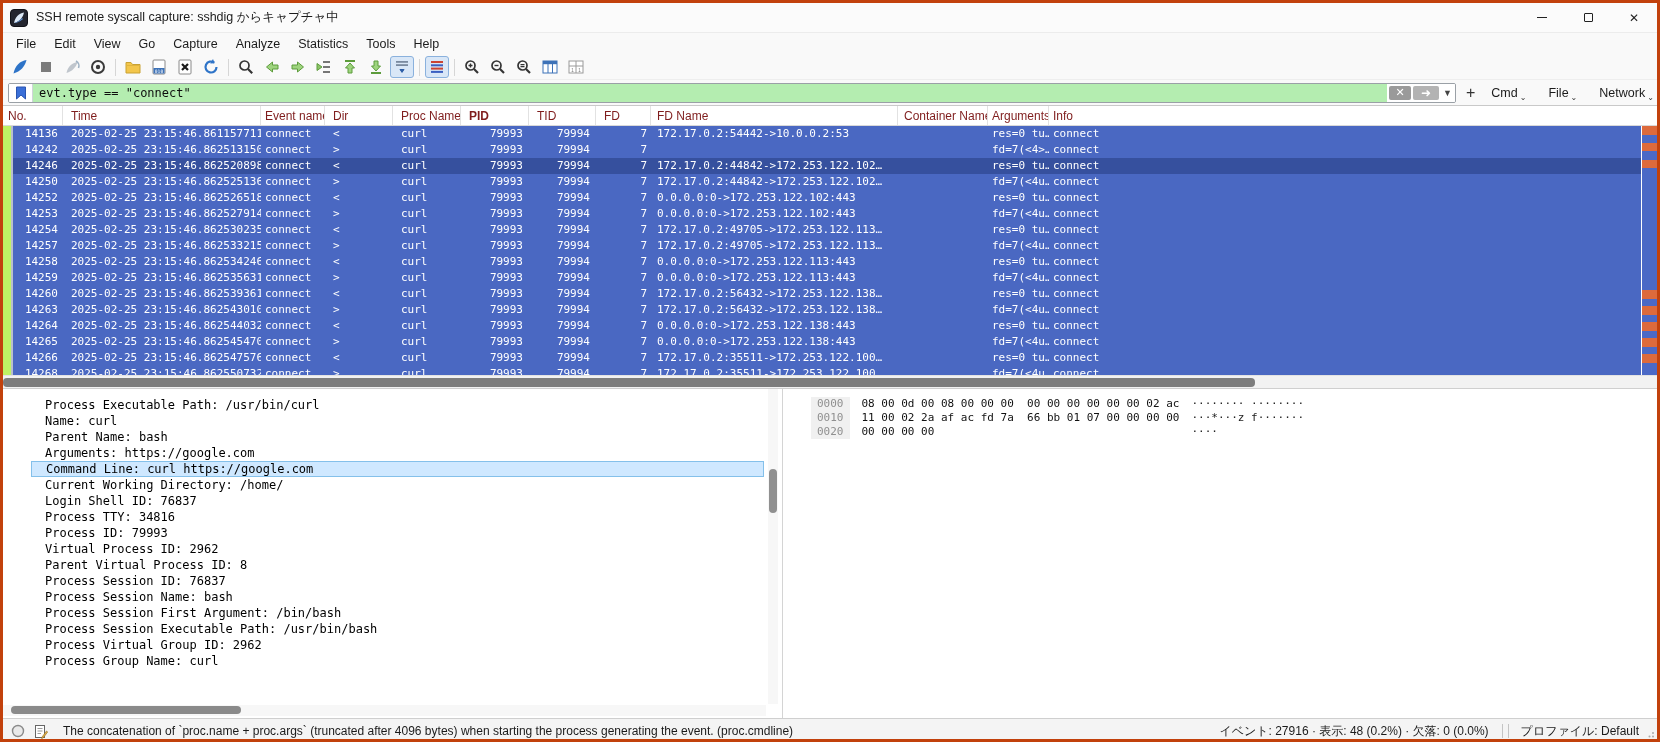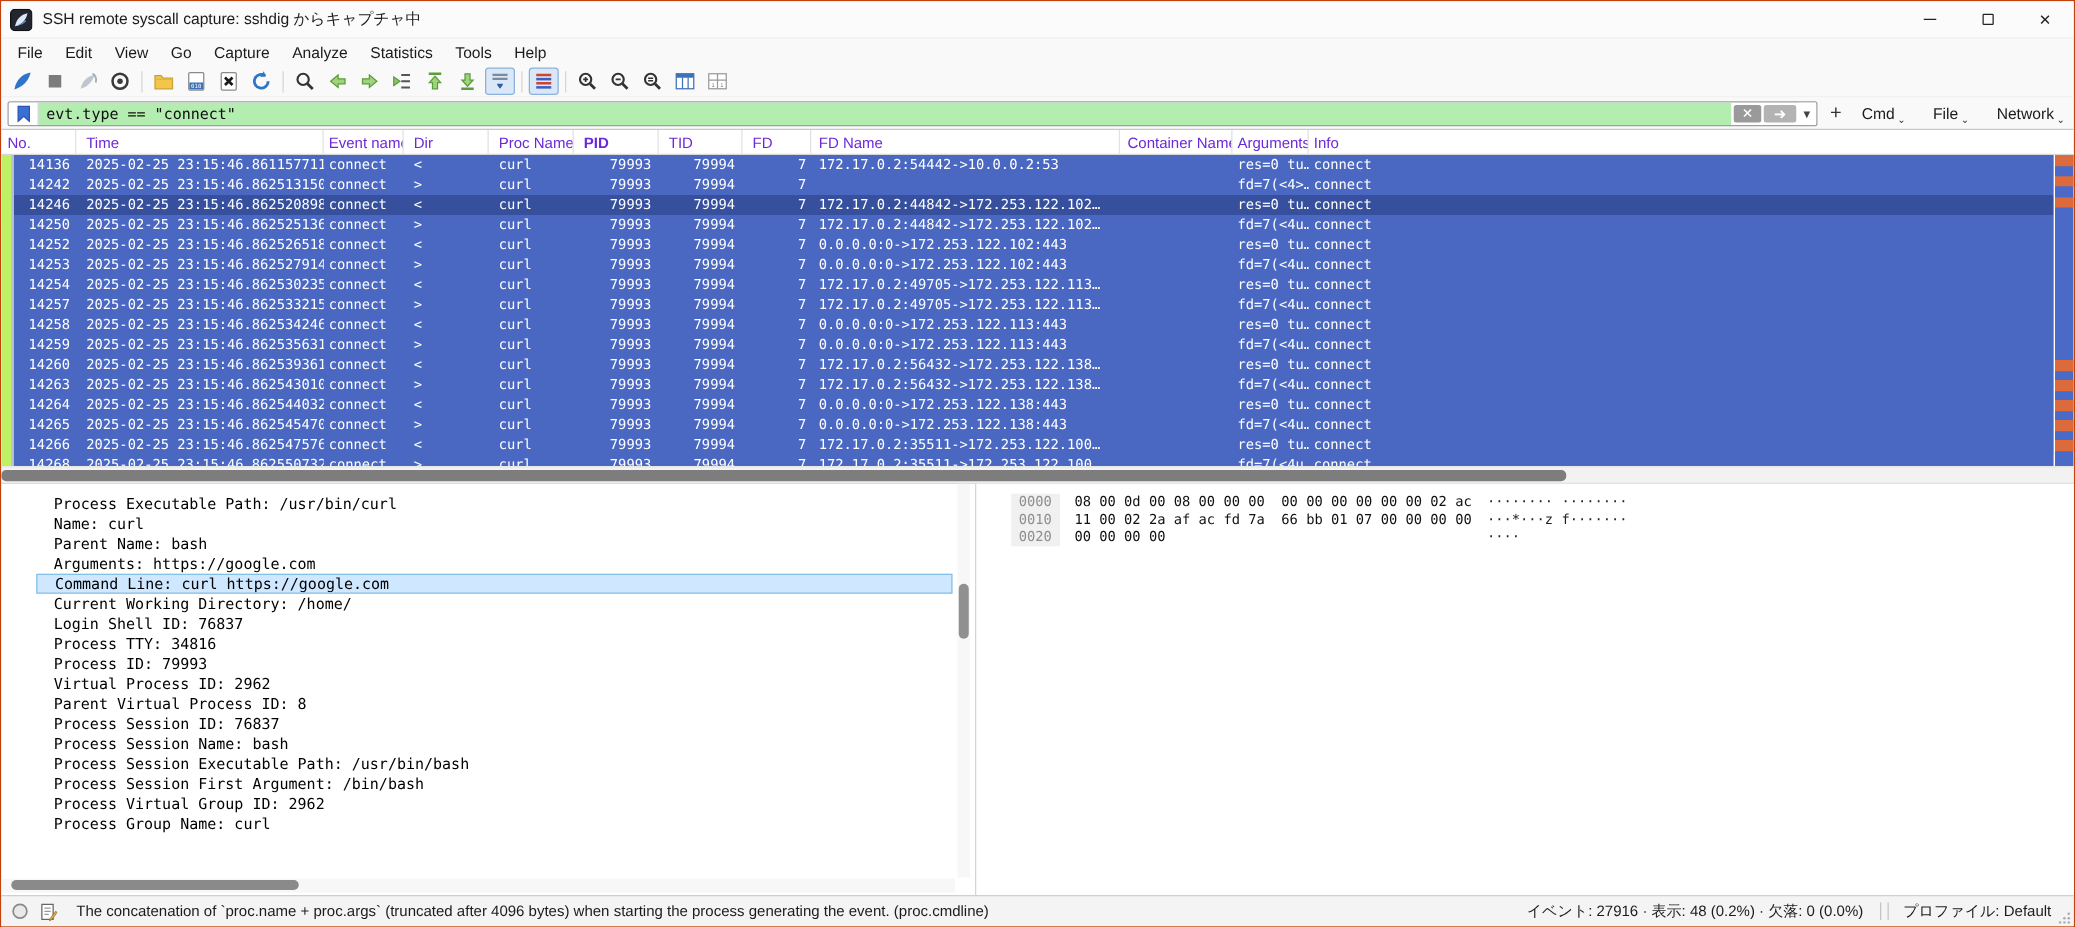--- a/index.html
+++ b/index.html
@@ -1,17 +1,17 @@
 <!DOCTYPE html>
 <html><head>
 <meta charset="utf-8">
 <style>
   html,body{margin:0;padding:0;background:#fff;font-family:"Liberation Sans",sans-serif;}
   *{box-sizing:border-box;}
-  .window{width:1660px;height:742px;border:1px solid #c2410c;background:#fff;position:relative;overflow:hidden;}
+  .window{width:1660px;height:742px;border:3px solid #c2410c;background:#fff;position:relative;overflow:hidden;}
 
   
   .titlebar{height:30px;background:#fbfbfb;display:flex;align-items:center;border-bottom:1px solid #ececec;}
   .app-icon{width:18px;height:18px;margin:0 8px 0 7px;flex:0 0 auto;}
   .title-text{font-size:12.5px;color:#1b1b1b;}
   .win-controls{margin-left:auto;display:flex;height:100%;}
   .win-btn{width:46px;height:100%;display:flex;align-items:center;justify-content:center;color:#222;font-size:12px;}
   .glyph-min{width:10px;height:1px;background:#222;}
   .glyph-max{width:9px;height:9px;border:1px solid #222;border-radius:1px;}
 
@@ -31,21 +31,21 @@
   .filter-bm{width:24px;display:flex;align-items:center;justify-content:center;background:#fff;border-right:1px solid #cfd4d9;}
   .filter-input{flex:1;background:#b4edb0;border:0;outline:none;font-family:"DejaVu Sans Mono",monospace;font-size:12px;color:#0d0d0d;padding:0 6px;}
   .filter-clear{width:22px;background:#9a9a9a;color:#fff;display:flex;align-items:center;justify-content:center;font-size:11px;margin:2px 1px 2px 2px;border-radius:2px;}
   .filter-apply{width:26px;background:#b3b3b3;color:#fff;display:flex;align-items:center;justify-content:center;font-size:12px;margin:2px 1px;border-radius:2px;}
   .filter-caret{width:15px;display:flex;align-items:center;justify-content:center;background:#fff;color:#444;font-size:9px;}
   .filter-plus{font-size:16px;color:#333;padding:0 8px 0 10px;}
   .fbtn{font-size:12.5px;color:#1b1b1b;padding:1px 10px 1px 8px;position:relative;margin-right:6px;}
   .fbtn .dd{font-size:8px;color:#333;position:relative;top:3px;left:2px;}
 
   
-  .pheader{height:20px;display:flex;background:#fff;border-bottom:1px solid #d9d9d9;font-size:12px;color:#6d28d9;}
+  .pheader{height:20px;display:flex;background:#fff;border-bottom:1px solid #d9d9d9;font-size:12px;color:#7f1d1d;}
   .ph{display:flex;align-items:center;padding-left:8px;border-right:1px solid #e2e2e2;overflow:hidden;white-space:nowrap;}
   .plist{height:249px;position:relative;background:#fff;overflow:hidden;}
   .rows{margin-right:16px;}
   .prow{height:16px;display:flex;background:#bef264;}
   .prow .rowbg{margin-left:10px;flex:1;display:flex;background:#4a68c2;color:#fff;font-family:"DejaVu Sans Mono",monospace;font-size:11px;line-height:16px;white-space:nowrap;}
   .prow.selected .rowbg{background:#36509e;}
   .prow.partial{height:9px;overflow:hidden;}
   .cell{overflow:hidden;}
   .c-no{width:50px;text-align:right;padding-right:5px;}
   .c-time{width:198px;padding-left:8px;}
@@ -661,23 +661,23 @@
           <div class="dline">Process ID: 79993</div>
 
           <div class="dline">Virtual Process ID: 2962</div>
 
           <div class="dline">Parent Virtual Process ID: 8</div>
 
           <div class="dline">Process Session ID: 76837</div>
 
           <div class="dline">Process Session Name: bash</div>
 
+          <div class="dline">Process Session First Argument: /bin/bash</div>
+
           <div class="dline">Process Session Executable Path: /usr/bin/bash</div>
-
-          <div class="dline">Process Session First Argument: /bin/bash</div>
 
           <div class="dline">Process Virtual Group ID: 2962</div>
 
           <div class="dline">Process Group Name: curl</div>
 
       </div>
       <div class="detail-vscroll">
           <div class="thumb"></div>
         </div>
       <div class="detail-hscroll">

